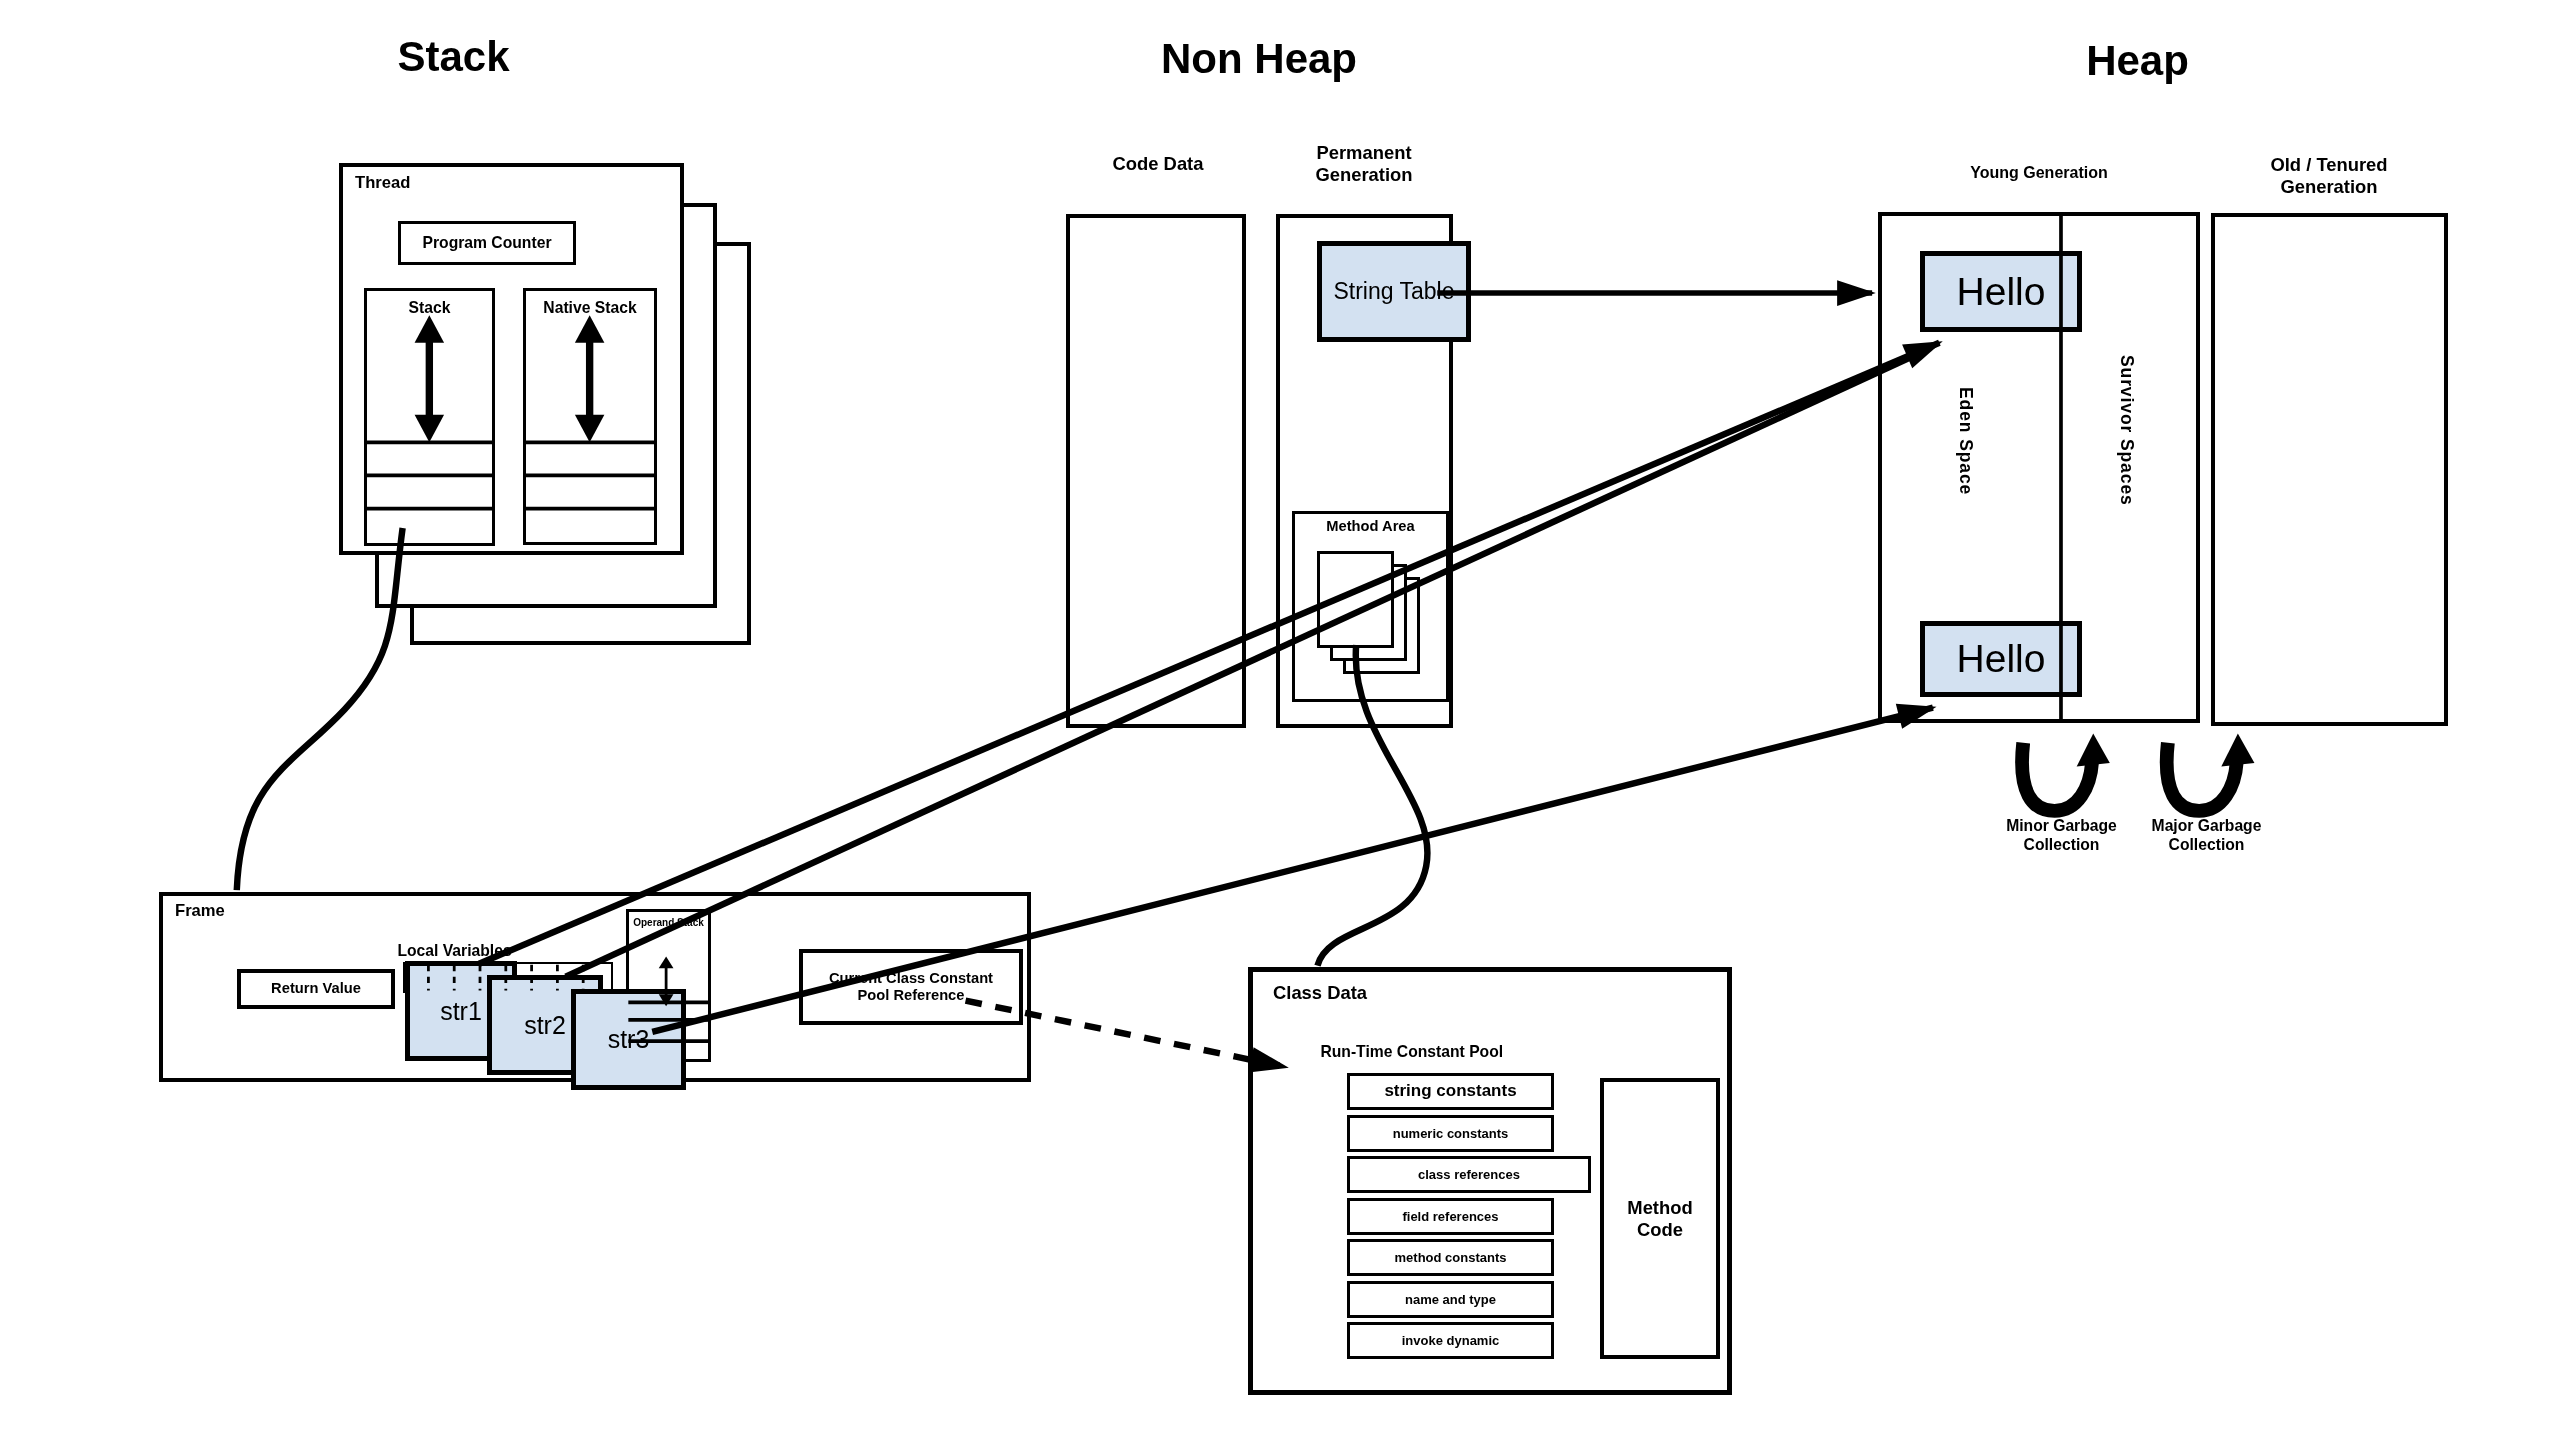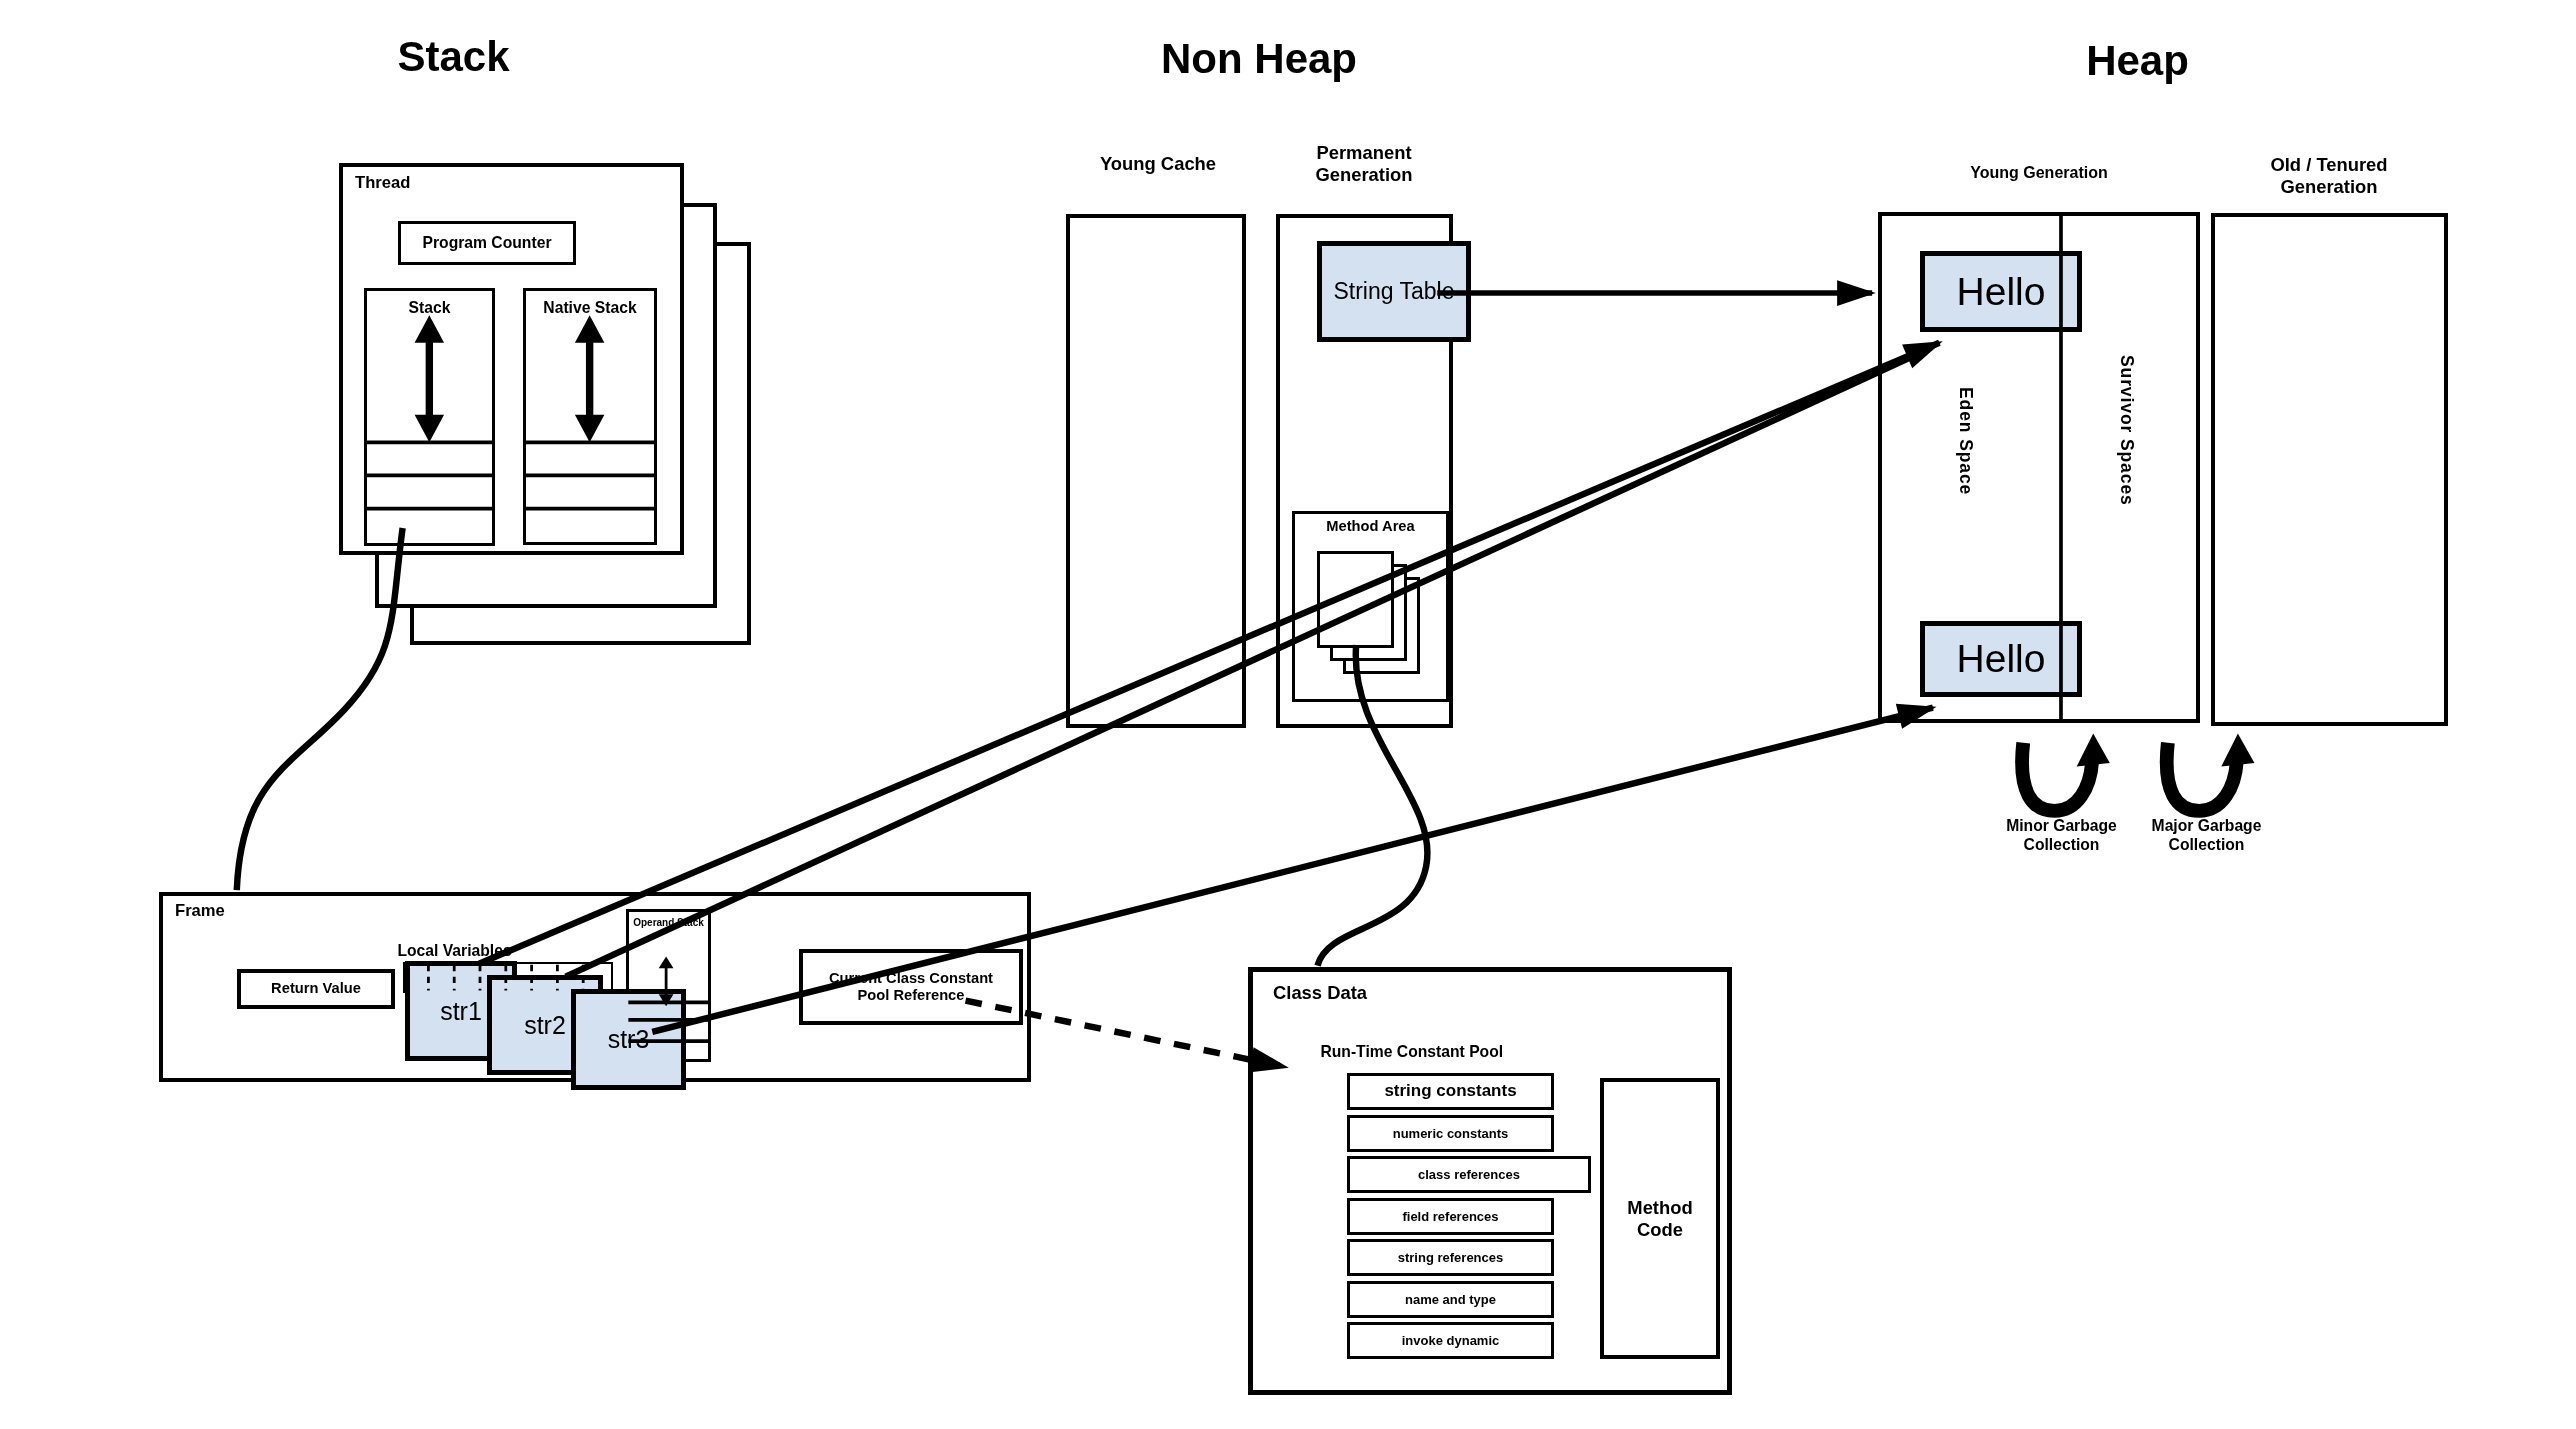--- a/index.html
+++ b/index.html
@@ -32,21 +32,21 @@
   <div class="box cc z16" style="left:364px;top:221px;width:178px;height:44px;border-width:3.7px;">
     <span class="lbl" style="position:static;font-size:15.7px;white-space:nowrap;">Program Counter</span>
   </div>
 
   <div class="box z16" style="left:364px;top:288px;width:131px;height:258px;border-width:3.7px;"></div>
   <div class="lbl z18" style="left:364px;top:299px;width:131px;font-size:15.7px;">Stack</div>
 
   <div class="box z16" style="left:523px;top:288px;width:134px;height:257px;border-width:3.7px;"></div>
   <div class="lbl z18" style="left:523px;top:299px;width:134px;font-size:15.7px;">Native Stack</div>
 
-  <div class="lbl" style="left:1066px;top:153px;width:184px;font-size:18.4px;">Young Cache</div>
+  <div class="lbl" style="left:1066px;top:153px;width:184px;font-size:18.4px;">Code Data</div>
   <div class="box" style="left:1066px;top:214px;width:180px;height:514px;"></div>
 
   <div class="lbl" style="left:1281px;top:142px;width:166px;font-size:18.4px;">Permanent Generation</div>
   <div class="box" style="left:1276px;top:214px;width:177px;height:514px;"></div>
 
   <div class="box fill cc z16" style="left:1283px;top:241px;width:154px;height:101px;border-width:5.5px;">
     <span style="font-size:23px;">String Table</span>
   </div>
 
   <div class="box z16" style="left:1292px;top:511px;width:157px;height:191px;border-width:3.7px;"></div>
@@ -113,21 +113,21 @@
   <div class="box cc" style="left:1313px;top:1115px;width:207px;height:37px;border-width:3.7px;">
       <span class="lbl" style="position:static;font-size:13px;">numeric constants</span>
     </div>
   <div class="box cc" style="left:1313px;top:1156px;width:244px;height:37px;border-width:3.7px;">
       <span class="lbl" style="position:static;font-size:13px;">class references</span>
     </div>
   <div class="box cc" style="left:1313px;top:1198px;width:207px;height:37px;border-width:3.7px;">
       <span class="lbl" style="position:static;font-size:13px;">field references</span>
     </div>
   <div class="box cc" style="left:1313px;top:1239px;width:207px;height:37px;border-width:3.7px;">
-      <span class="lbl" style="position:static;font-size:13px;">string references</span>
+      <span class="lbl" style="position:static;font-size:13px;">method constants</span>
     </div>
   <div class="box cc" style="left:1313px;top:1281px;width:207px;height:37px;border-width:3.7px;">
       <span class="lbl" style="position:static;font-size:13px;">name and type</span>
     </div>
   <div class="box cc" style="left:1313px;top:1322px;width:207px;height:37px;border-width:3.7px;">
       <span class="lbl" style="position:static;font-size:13px;">invoke dynamic</span>
     </div>
 
   <div class="box cc" style="left:1566px;top:1078px;width:120px;height:281px;">
     <span class="lbl" style="position:static;font-size:18.4px;width:83px;">Method Code</span>

